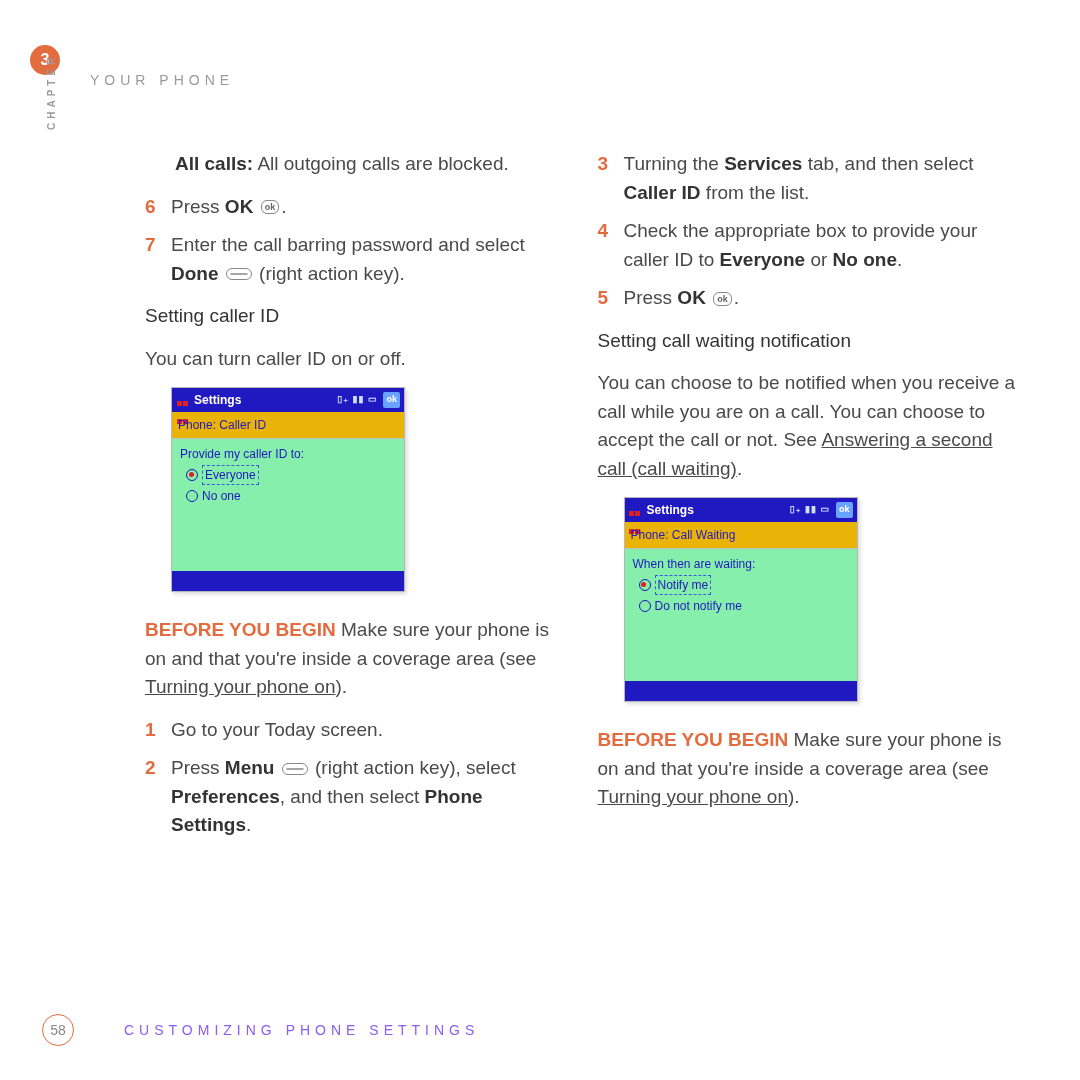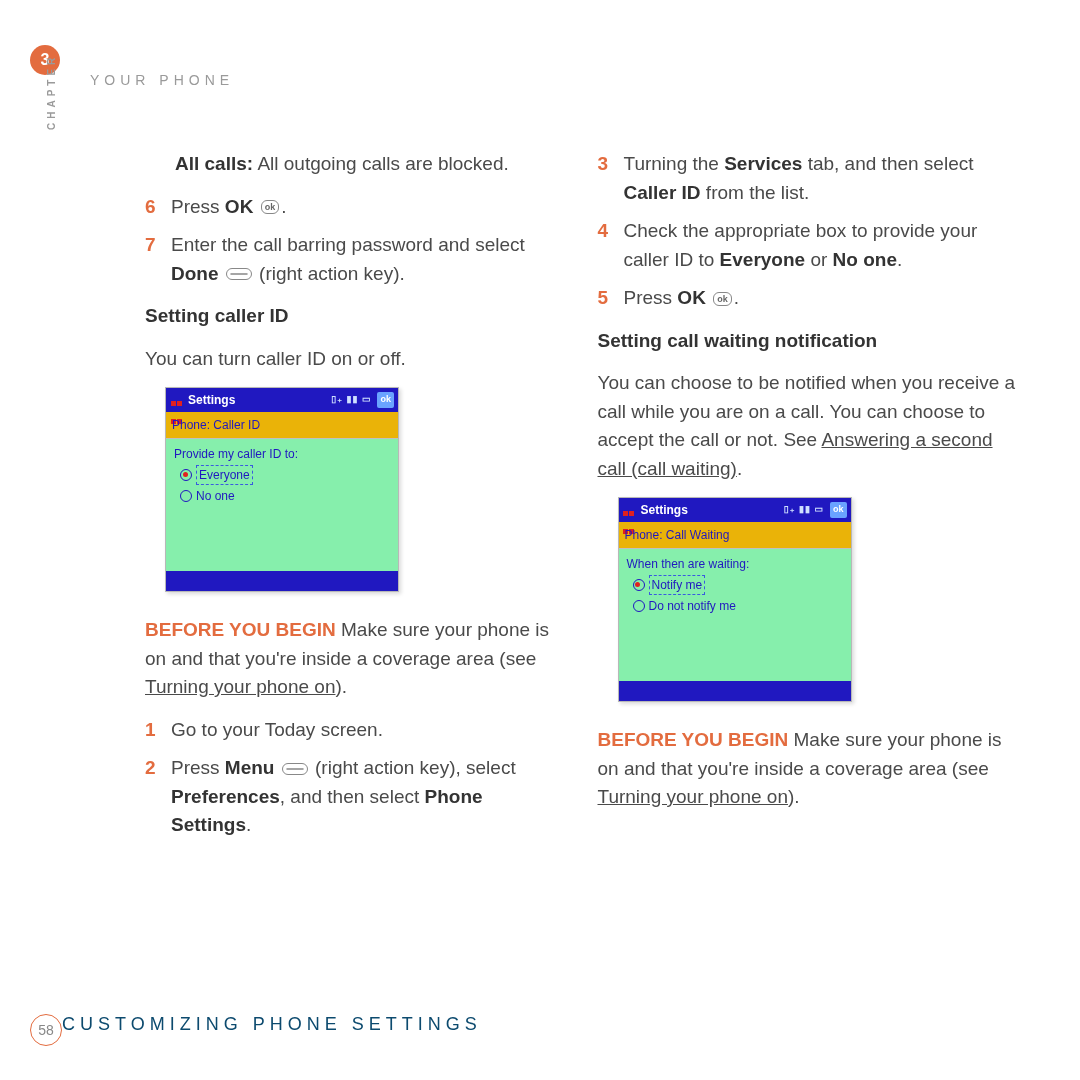--- a/index.html
+++ b/index.html
@@ -79,21 +79,21 @@
   .steps li .num {
     color: #e36c3f;
     font-weight: bold;
     width: 26px;
     flex-shrink: 0;
   }
   .steps li .txt {
     flex: 1;
   }
   .section-head {
-    font-weight: bold;
+    font-weight: normal;
     color: #333;
     margin: 28px 0 6px 0;
   }
   .byb {
     color: #e36c3f;
     font-weight: bold;
   }
   .link { text-decoration: underline; }
   .keyicon {
     display: inline-block;
@@ -109,21 +109,21 @@
   }
   .keyicon svg { display: block; }
   .ok-glyph { font-size: 9px; font-weight: bold; }
 
   
   .phone-shot {
     width: 232px;
     border: 1px solid #b8b8b8;
     background: #fff;
     box-shadow: 2px 2px 4px rgba(0,0,0,0.15);
-    margin: 14px 0 24px 20px;
+    margin: 14px 0 24px 26px;
   }
   .phone-title {
     background: #2018c0;
     color: #fff;
     font-size: 12px;
     font-weight: bold;
     padding: 3px 4px;
     display: flex;
     align-items: center;
     gap: 4px;
@@ -177,39 +177,41 @@
   }
   .opt .lab { border: 1px dashed #3a5adf; padding: 0 2px; }
   .phone-footer {
     background: #2018c0;
     height: 20px;
   }
 
   .footer {
     position: absolute;
     bottom: 34px;
-    left: 30px;
-    display: flex;
-    align-items: flex-start;
+    left: 42px;
+    display: flex;
+    align-items: center;
+    gap: 20px;
   }
   .page-badge {
     width: 30px;
     height: 30px;
     border-radius: 50%;
     border: 1.5px solid #e36c3f;
     color: #888;
     font-size: 14px;
     display: flex;
     align-items: center;
     justify-content: center;
   }
   .footer-title {
-    font-size: 18px;
+    margin-left: 30px;
+    font-size: 14px;
     letter-spacing: 5px;
-    color: #0c4a6e;
+    color: #8b5cf6;
   }
 </style>
 </head>
 <body>
 
 <div class="page">
 
   <div class="header">
     <div class="chapter-badge">3</div>
     <div class="header-title">YOUR PHONE</div>

